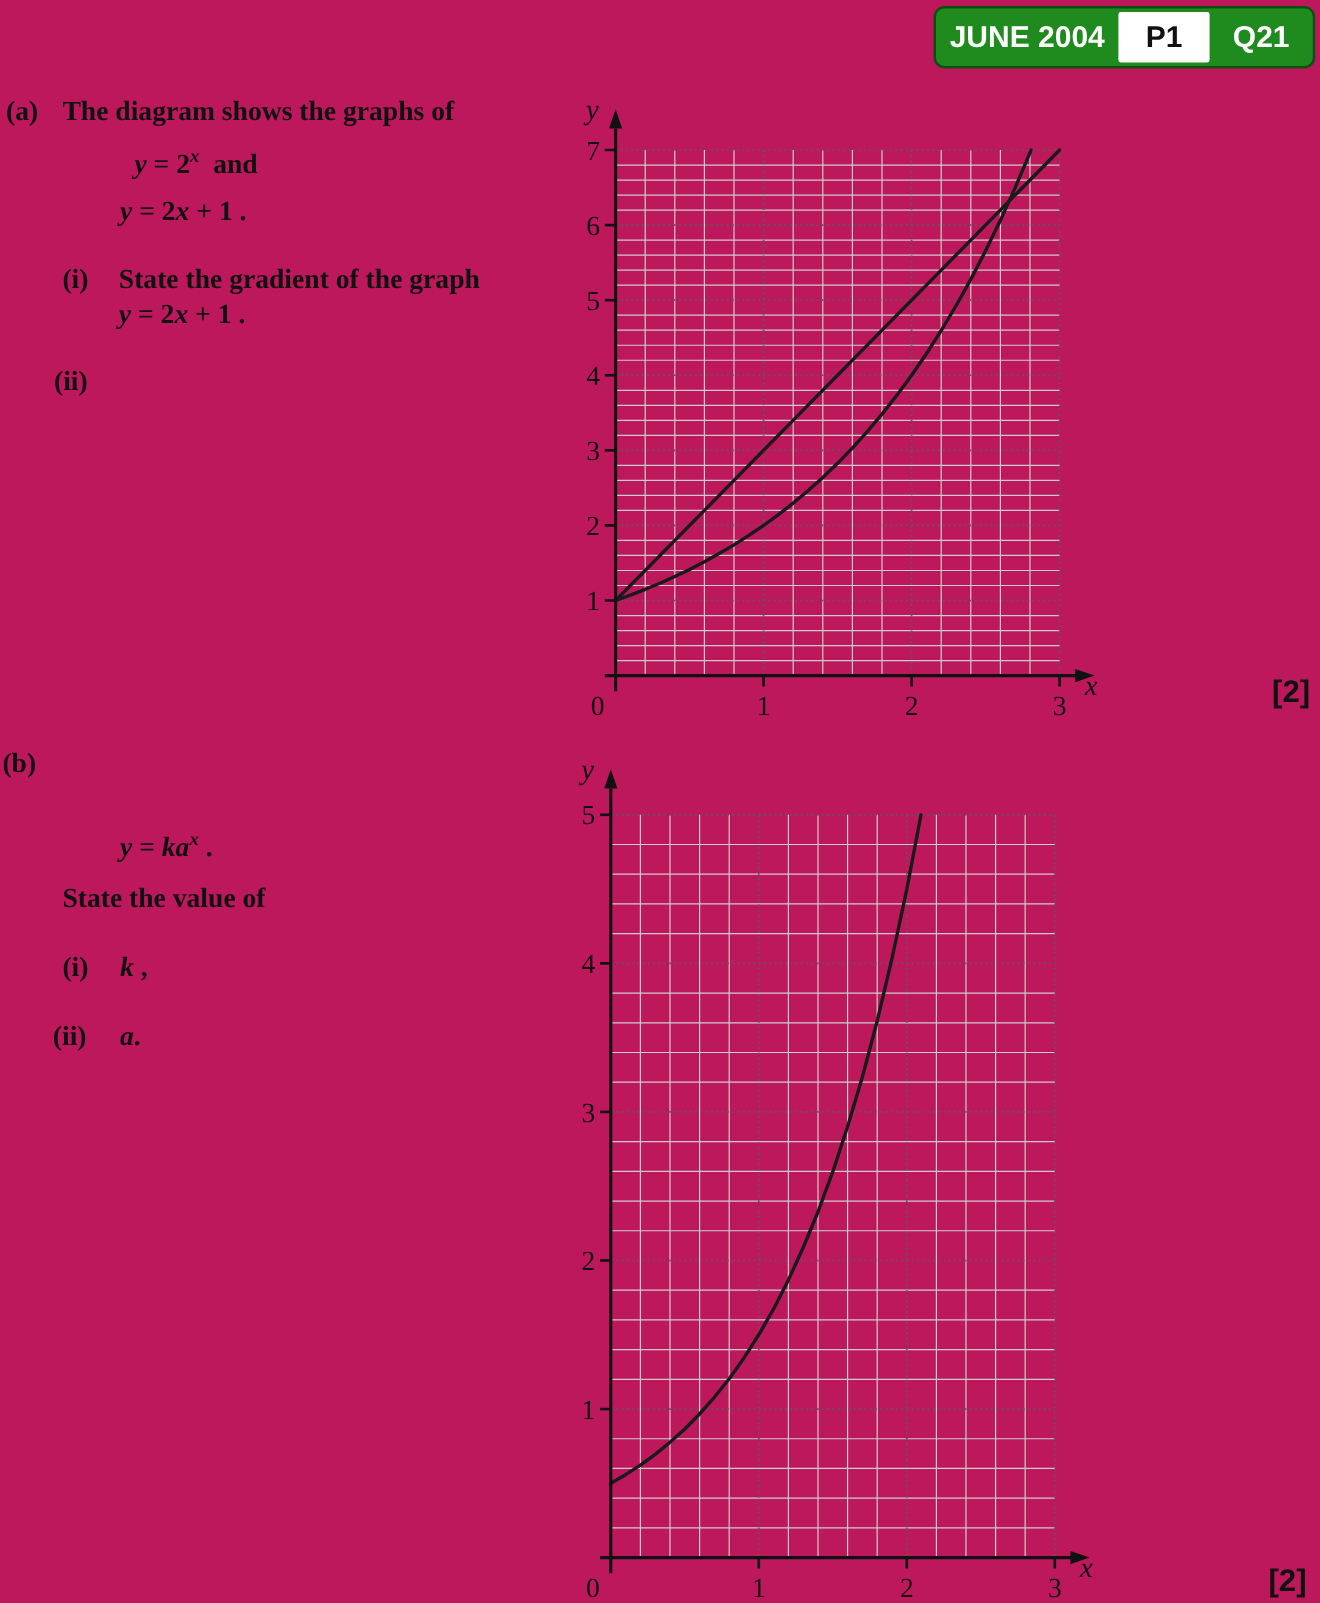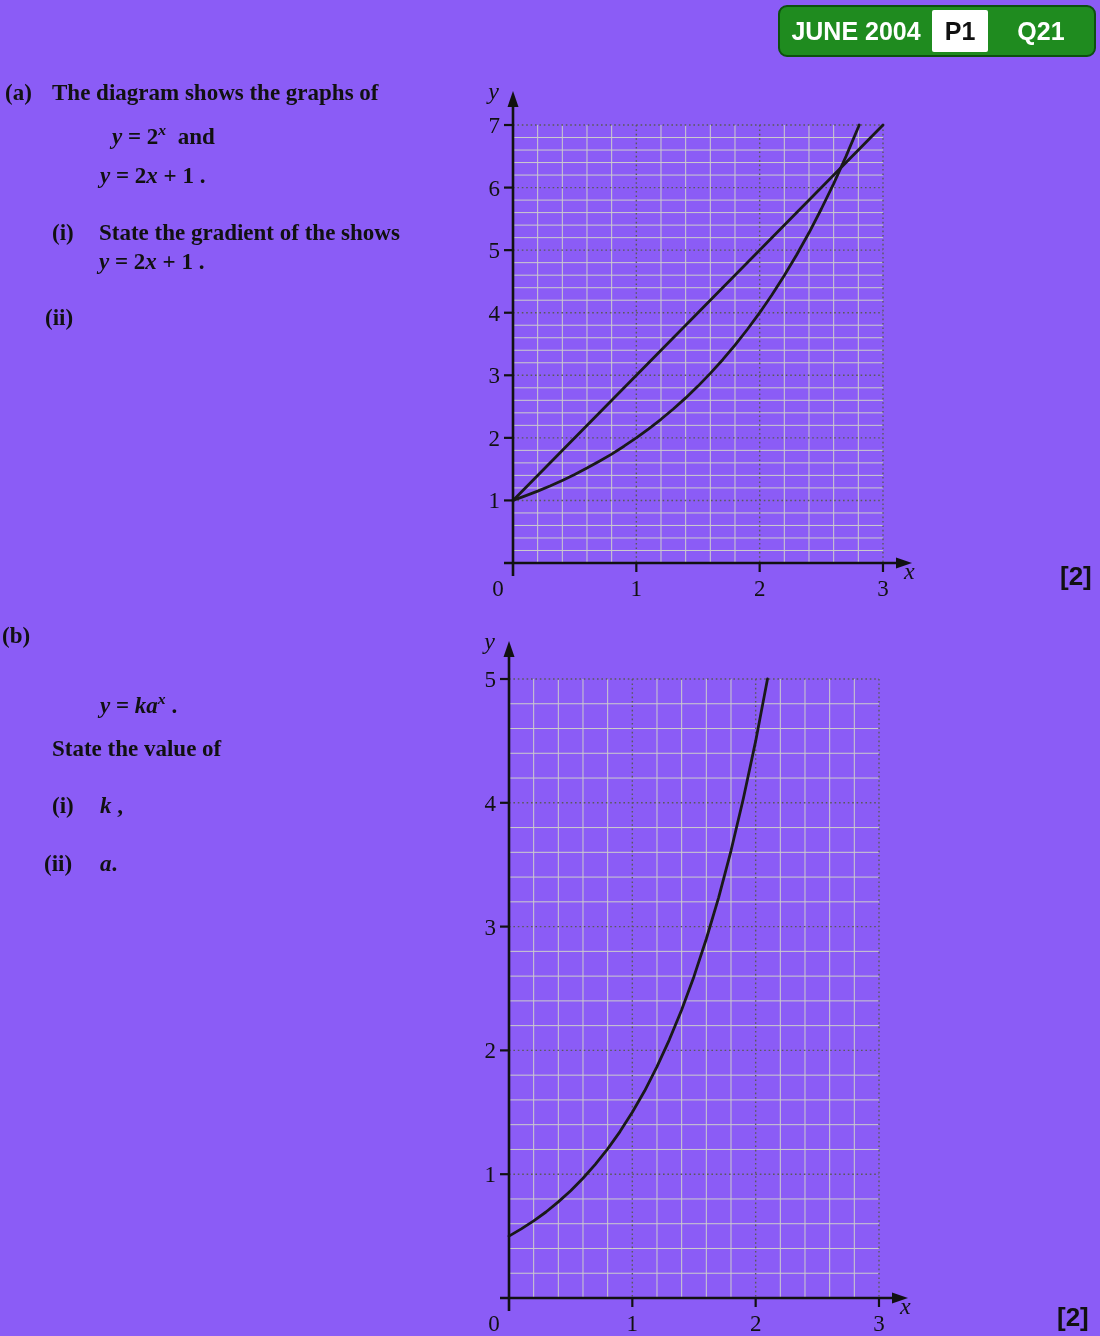--- a/index.html
+++ b/index.html
@@ -1,29 +1,29 @@
 <!DOCTYPE html>
 <html style="--badge-green: #1f8b1f; --badge-border: #0d4f0f;"><head>
 <meta charset="utf-8">
 <style>
   html,body{margin:0;padding:0;background:#fff;}
-  .page{position:relative;width:1100px;height:1336px;background:#8b5cf6;
+  .page{position:relative;width:1100px;height:1336px;background:#be185d;
         font-family:"Liberation Serif",serif;color:#111;overflow:hidden;}
   .abs{position:absolute;font-weight:bold;}
   .t{font-size:23px;line-height:1.25;white-space:pre;}
   .bold{font-weight:bold;}
   .it{font-style:italic;}
   .t sup{font-size:68%;line-height:0;}
   .badge{position:absolute;left:778px;top:5px;width:318px;height:52px;display:flex;
          background:var(--badge-green,#1f8b1f);border-radius:9px;
          border:2px solid var(--badge-border,#0d4f0f);box-sizing:border-box;
          font-family:"Liberation Sans",sans-serif;font-weight:bold;font-size:25px;overflow:hidden;}
   .badge .cell{display:flex;align-items:center;justify-content:center;color:#fff;}
   .badge .c1{width:152px;}
-  .badge .c2{width:56px;background:#fff;color:#111;margin:3px 0;border-radius:2px;text-align:center;}
+  .badge .c2{width:76px;background:#fff;color:#111;margin:3px 0;border-radius:2px;text-align:center;}
   .badge .c3{flex:1;}
   .marks{position:absolute;font-family:"Liberation Sans",sans-serif;font-weight:bold;
          font-size:26px;color:#111;}
   svg.chart{position:absolute;}
   svg.chart text{font-family:"Liberation Serif",serif;font-size:23px;fill:#111;}
   svg.chart text.axvar{font-style:italic;font-size:24px;}
 </style>
 </head>
 <body>
 
@@ -34,21 +34,21 @@
     <div class="cell c2">P1</div>
     <div class="cell c3">Q21</div>
   </div>
 
   <div class="abs t bold" style="left:5px;top:79px;">(a)</div>
   <div class="abs t" style="left:52px;top:79px;">The diagram shows the graphs of</div>
   <div class="abs t" style="left:100px;top:123px;margin-left:12px;"><span class="it">y</span><span> = 2</span><sup class="it">x</sup><span>  and</span></div>
   <div class="abs t" style="left:100px;top:162px;"><span class="it">y</span><span> = 2</span><span class="it">x</span><span> + 1 .</span></div>
 
   <div class="abs t bold" style="left:52px;top:219px;">(i)</div>
-  <div class="abs t" style="left:99px;top:219px;">State the gradient of the shows</div>
+  <div class="abs t" style="left:99px;top:219px;">State the gradient of the graph</div>
   <div class="abs t" style="left:99px;top:248px;"><span class="it">y</span><span> = 2</span><span class="it">x</span><span> + 1 .</span></div>
 
   <div class="abs t bold" style="left:45px;top:304px;">(ii)</div>
 
   <svg class="chart" style="left:455px;top:78px;" width="470" height="530" viewBox="0 0 470 530">
       <g stroke="#cccccc" stroke-width="1">
         <line x1="82.666" y1="47.00999999999999" x2="82.666" y2="485"></line>
         <line x1="107.332" y1="47.00999999999999" x2="107.332" y2="485"></line>
         <line x1="131.998" y1="47.00999999999999" x2="131.998" y2="485"></line>
         <line x1="156.664" y1="47.00999999999999" x2="156.664" y2="485"></line>

